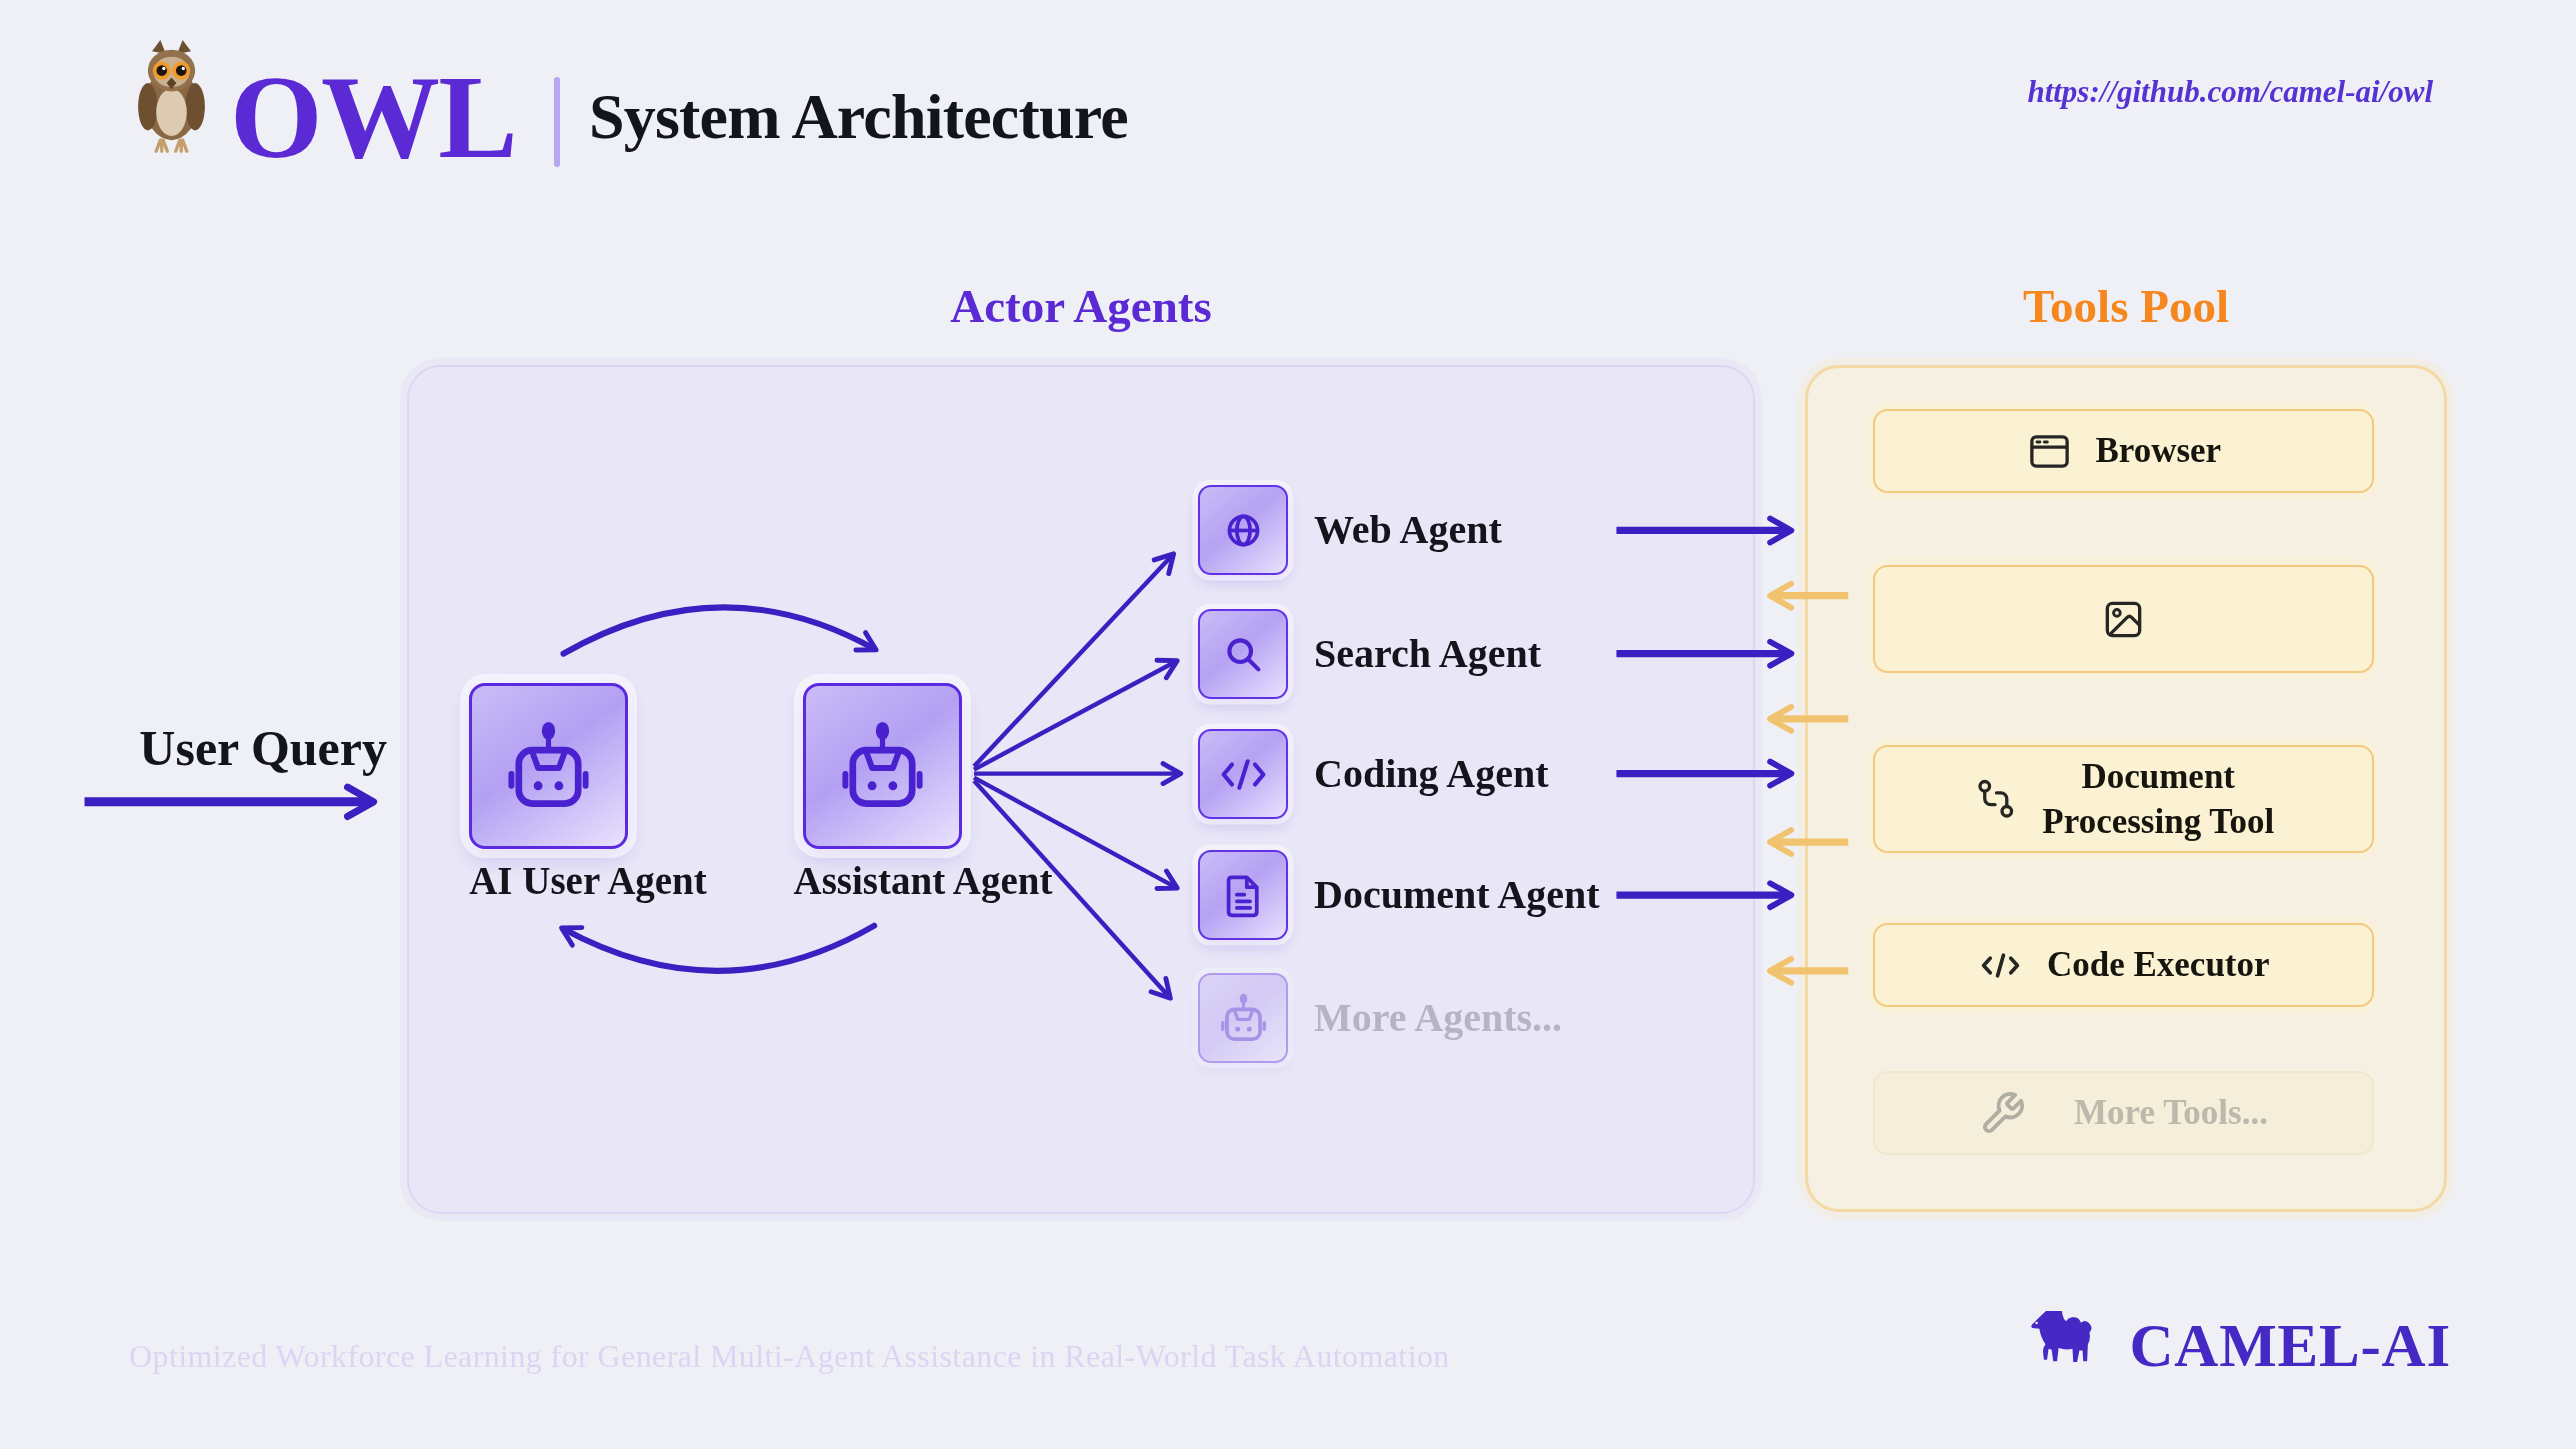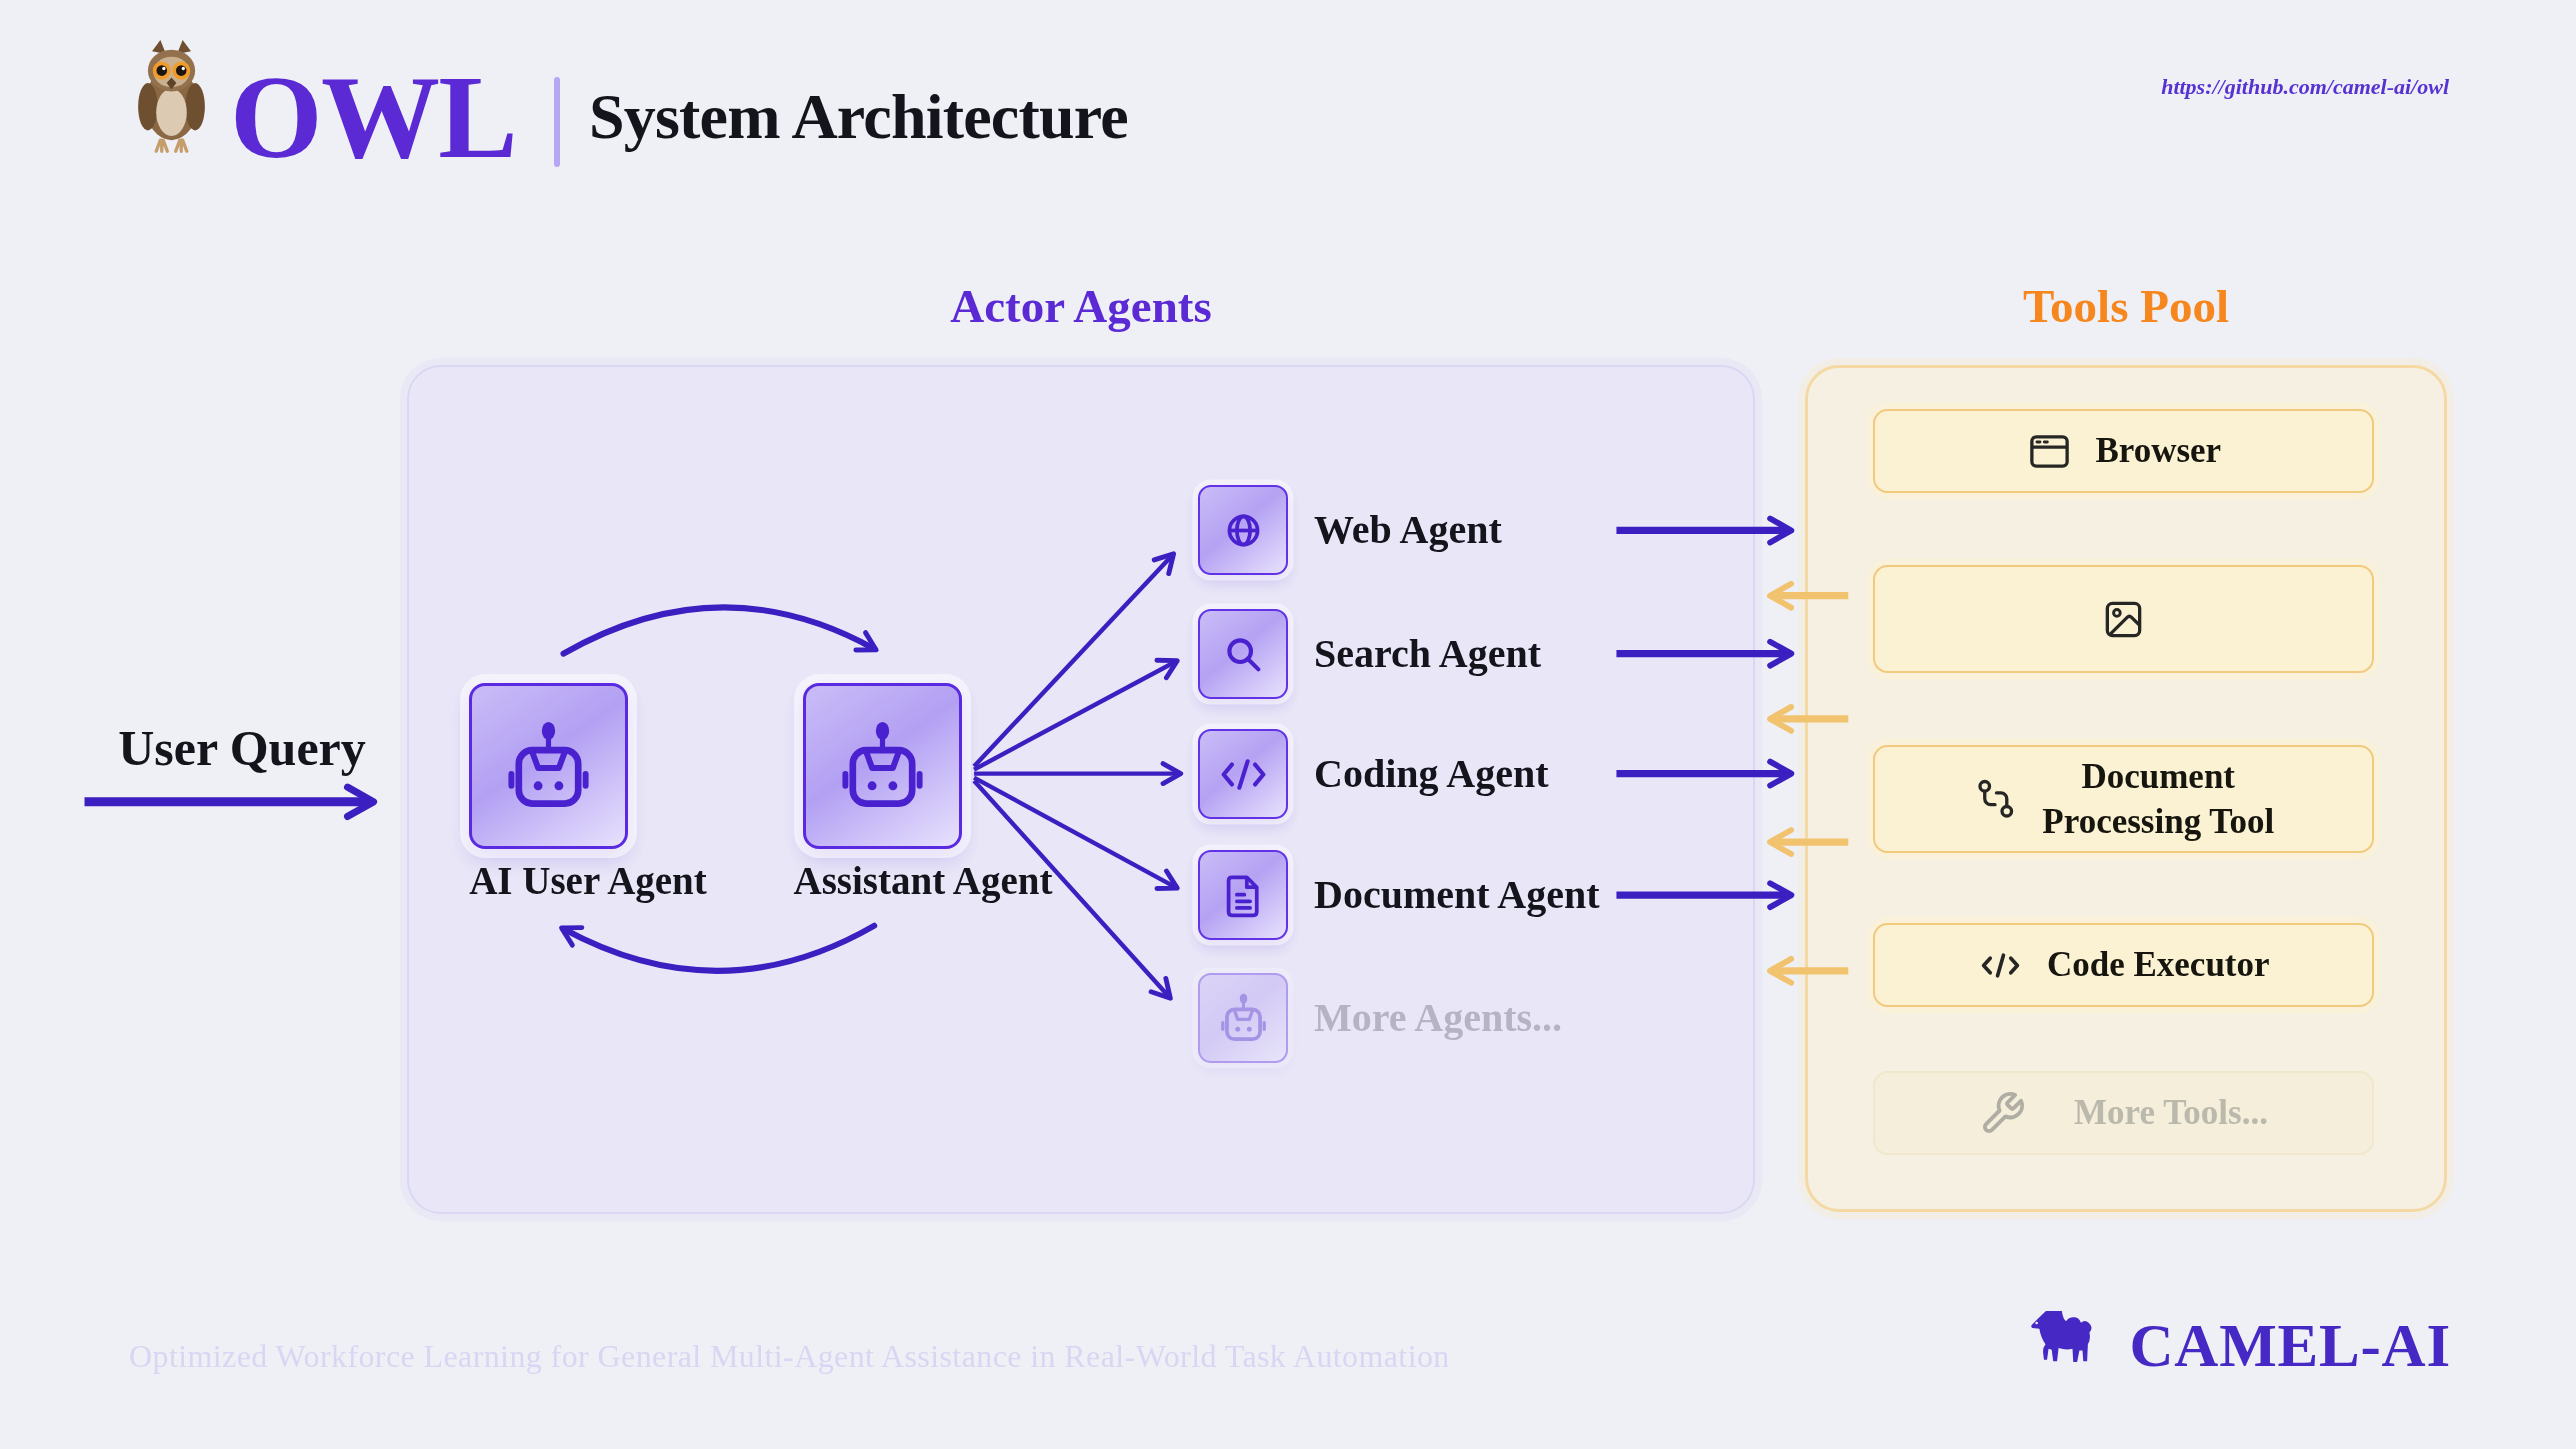--- a/index.html
+++ b/index.html
@@ -41,22 +41,22 @@
   .header-divider{
     left:554px;top:77px;width:6.4px;height:90px;
     background:#b7a7f2;border-radius:3.2px;
   }
   .header-title{
     left:589px;top:85px;
     font-size:64px;font-weight:bold;line-height:1;color:var(--text-dark);
     letter-spacing:-0.8px;
   }
   .repo-url{
-    right:127px;top:74px;
-    font-size:22px;font-weight:bold;font-style:italic;
+    right:143px;top:74px;
+    font-size:31px;font-weight:bold;font-style:italic;
     color:#5632d2;
   }
 
   
   .section-title{font-size:47px;font-weight:bold;text-align:center;line-height:1;}
   .actors-title{left:407px;top:283px;width:1348px;color:var(--purple-bright);}
   .tools-title{left:1805px;top:283px;width:642px;color:var(--orange);}
 
   
   .actor-panel{
@@ -71,21 +71,21 @@
     background:var(--panel-yellow-bg);
     border:3.2px solid var(--panel-yellow-border);
     border-radius:34px;
     box-shadow:0 0 0 7.2px rgba(247,236,205,.4);
   }
 
   
   .user-query-label{
     left:97px;top:723px;width:290px;
     font-size:50px;font-weight:bold;color:var(--text-dark);
-    text-align:center;line-height:1;
+    text-align:right;line-height:1;
   }
 
   
   .agent-card{
     width:159px;height:166px;border-radius:16px;
     border:3.2px solid #5a2ae0;
     background:linear-gradient(145deg,#cabcf7 0%,#b3a0f3 45%,#e8e2fd 100%);
     box-shadow:0 0 0 8.9px rgba(255,255,255,.55), 0 9.7px 21px rgba(91,45,217,.22);
     display:flex;align-items:center;justify-content:center;
   }

